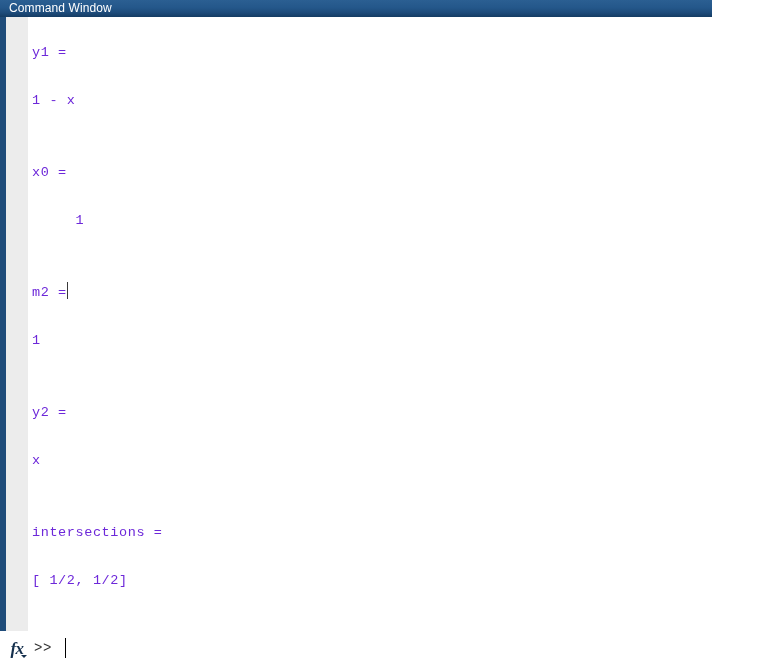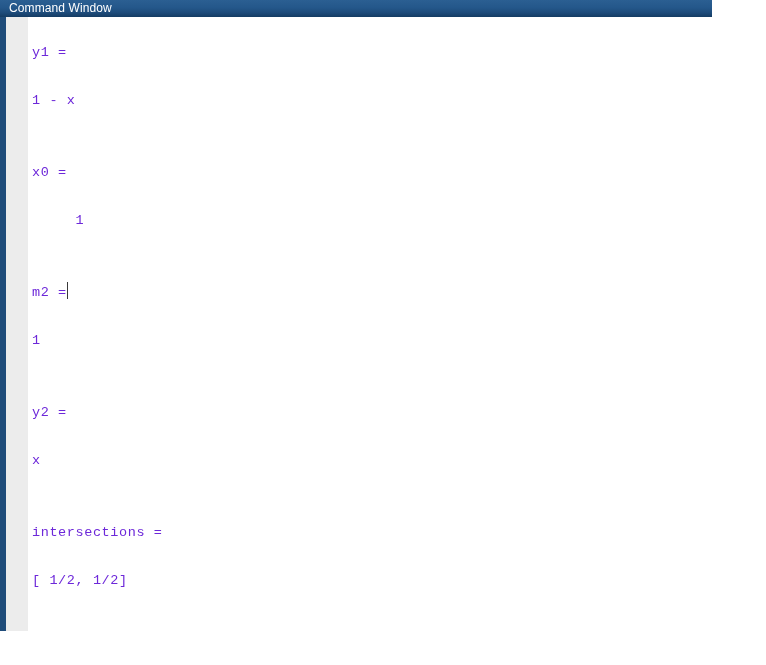--- a/index.html
+++ b/index.html
@@ -167,14 +167,22 @@
   </div>
 
   <div class="console-wrap">
     <div class="left-blue-bar"></div>
     <div class="gutter"></div>
     <div class="output-area">
       <div class="console-text" id="console-text"><div class="line"></div><div class="line">y1 =</div><div class="line"></div><div class="line">1 - x</div><div class="line"></div><div class="line"></div><div class="line">x0 =</div><div class="line"></div><div class="line">     1</div><div class="line"></div><div class="line"></div><div class="line">m2 =<span class="caret-inline"></span></div><div class="line"></div><div class="line">1</div><div class="line"></div><div class="line"></div><div class="line">y2 =</div><div class="line"></div><div class="line">x</div><div class="line"></div><div class="line"></div><div class="line">intersections =</div><div class="line"></div><div class="line">[ 1/2, 1/2]</div></div>
     </div>
   </div>
 
+  <div class="prompt-row">
+    <div class="fx-button">
+      <span class="fx-glyph">fx</span>
+      <span class="fx-caret"></span>
+    </div>
+    <span class="prompt-sign">&gt;&gt;</span>
+    <span class="input-caret"></span>
+  </div>
 
 </div>
 
 </body></html>

